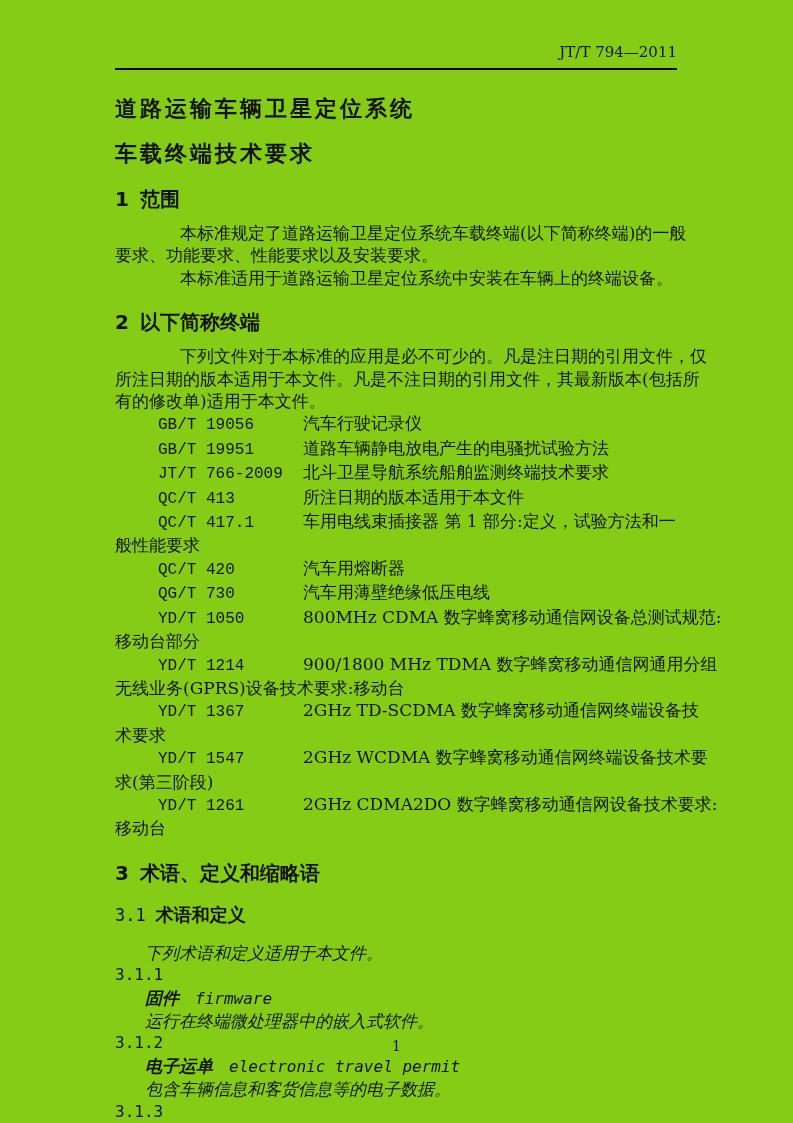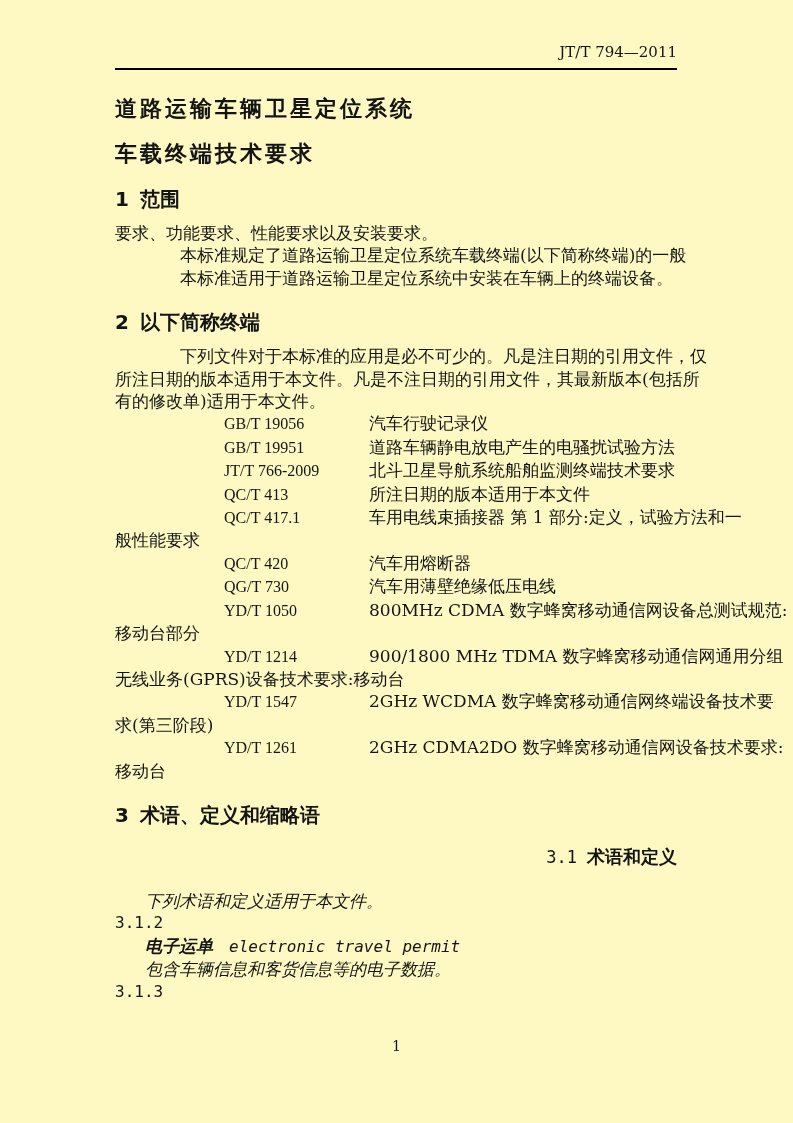--- a/index.html
+++ b/index.html
@@ -1,20 +1,20 @@
 <!DOCTYPE html>
 <html><head>
 <meta charset="utf-8">
 <style>
   html, body { margin:0; padding:0; background:#ffffff; }
   .page {
     position:relative;
     width:793px; height:1123px;
     box-sizing:border-box;
-    background:#fef9c3;
+    background:#84cc16;
     color:#141414;
     padding:44px 116px 0 115px;
     font-family:"DejaVu Serif", serif;
     overflow:hidden;
   }
   .running-head {
     text-align:right;
     font-family:"DejaVu Serif", serif;
     font-size:15px;
     line-height:16px;
@@ -39,22 +39,21 @@
     font-weight:700;
     font-size:20px;
     line-height:24px;
     margin:21px 0 11px 0;
   }
   .h1 .hnum { margin-right:11px; }
 
   .h2 {
     font-size:18px;
     line-height:22px;
-    margin:19px 0 22px 0;
-    text-align:right;
+    margin:19px 0 16px 0;
   }
   .h2 .h2num {
     font-family:"DejaVu Sans Mono", monospace;
     font-weight:400;
     font-size:17px;
     margin-right:10px;
   }
   .h2 .h2txt {
     font-family:"DejaVu Sans", sans-serif;
     font-weight:700;
@@ -64,22 +63,22 @@
     font-size:17px;
     line-height:22.4px;
     white-space:nowrap;
   }
   .ind    { padding-left:65px; }  
   .ind-sm { padding-left:30px;font-style:italic; }  
 
   .ref-line1 .rcode {
     display:inline-block;
     min-width:145px;
-    margin-left:109px;
-    font-family:Liberation Serif, serif;
+    margin-left:43px;
+    font-family:Liberation Mono, monospace;
     font-size:16px;
   }
   .rdesc { }
 
   .tnum {
     font-family:"DejaVu Sans Mono", monospace;
     font-size:16px;
   }
   .term-cn {
     font-family:"DejaVu Sans", sans-serif;
@@ -109,22 +108,22 @@
     <span>JT/T 794—2011</span>
   </div>
   <hr class="head-rule">
 
   <div class="doc-title">道路运输车辆卫星定位系统</div>
   <div class="doc-title t2">车载终端技术要求</div>
 
   <div class="h1">
     <span class="hnum">1</span><span>范围</span>
   </div>
+  <div class="bline ind">本标准规定了道路运输卫星定位系统车载终端(以下简称终端)的一般</div>
   <div class="bline">要求、功能要求、性能要求以及安装要求。</div>
-  <div class="bline ind">本标准规定了道路运输卫星定位系统车载终端(以下简称终端)的一般</div>
   <div class="bline ind">本标准适用于道路运输卫星定位系统中安装在车辆上的终端设备。</div>
 
   <div class="h1">
     <span class="hnum">2</span><span>以下简称终端</span>
   </div>
   <div class="bline ind">下列文件对于本标准的应用是必不可少的。凡是注日期的引用文件，仅</div>
   <div class="bline">所注日期的版本适用于本文件。凡是不注日期的引用文件，其最新版本(包括所</div>
   <div class="bline">有的修改单)适用于本文件。</div>
 
   <div>
@@ -151,37 +150,48 @@
   </div>
   <div>
     <div class="bline ref-line1"><span class="rcode">YD/T 1050</span><span class="rdesc">800MHz CDMA 数字蜂窝移动通信网设备总测试规范:</span></div>
     <div class="bline">移动台部分</div>
   </div>
   <div>
     <div class="bline ref-line1"><span class="rcode">YD/T 1214</span><span class="rdesc">900/1800 MHz TDMA 数字蜂窝移动通信网通用分组</span></div>
     <div class="bline">无线业务(GPRS)设备技术要求:移动台</div>
   </div>
   <div>
+    <div class="bline ref-line1"><span class="rcode">YD/T 1367</span><span class="rdesc">2GHz  TD-SCDMA 数字蜂窝移动通信网终端设备技</span></div>
+    <div class="bline">术要求</div>
+  </div>
+  <div>
     <div class="bline ref-line1"><span class="rcode">YD/T 1547</span><span class="rdesc">2GHz WCDMA 数字蜂窝移动通信网终端设备技术要</span></div>
     <div class="bline">求(第三阶段)</div>
   </div>
   <div>
     <div class="bline ref-line1"><span class="rcode">YD/T 1261</span><span class="rdesc">2GHz CDMA2DO 数字蜂窝移动通信网设备技术要求:</span></div>
     <div class="bline">移动台</div>
   </div>
 
   <div class="h1">
     <span class="hnum">3</span><span>术语、定义和缩略语</span>
   </div>
 
   <div class="h2">
     <span class="h2num">3.1</span><span class="h2txt">术语和定义</span>
   </div>
   <div class="bline ind-sm">下列术语和定义适用于本文件。</div>
 
+  <div>
+    <div class="bline tnum">3.1.1</div>
+    <div class="bline ind-sm">
+      <span class="term-cn">固件</span><span class="term-en">firmware</span>
+    </div>
+    <div class="bline ind-sm">运行在终端微处理器中的嵌入式软件。</div>
+  </div>
 
   <div>
     <div class="bline tnum">3.1.2</div>
     <div class="bline ind-sm">
       <span class="term-cn">电子运单</span><span class="term-en">electronic travel permit</span>
     </div>
     <div class="bline ind-sm">包含车辆信息和客货信息等的电子数据。</div>
   </div>
 
   <div>

